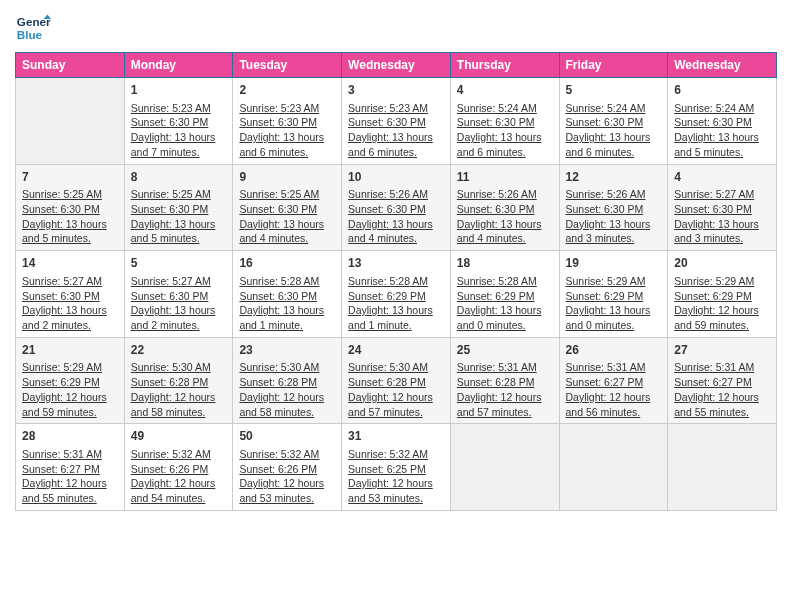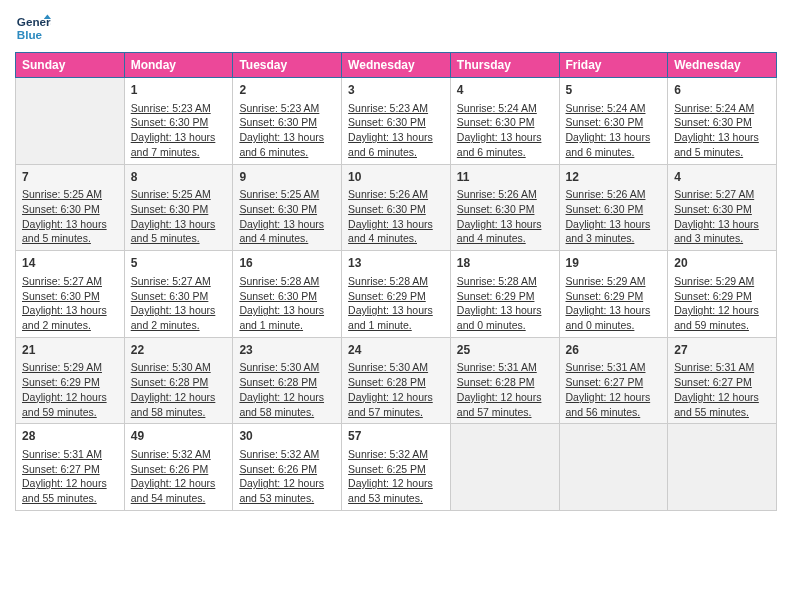--- a/index.html
+++ b/index.html
@@ -328,28 +328,28 @@
 and 55 minutes.</div>
         </td>
         <td>
           <span class="day-num">49</span>
           <div class="day-info" style="white-space: pre-line;">Sunrise: 5:32 AM
 Sunset: 6:26 PM
 Daylight: 12 hours
 and 54 minutes.</div>
         </td>
         <td>
-          <span class="day-num">30</span>
+          <span class="day-num">50</span>
           <div class="day-info" style="white-space: pre-line;">Sunrise: 5:32 AM
 Sunset: 6:26 PM
 Daylight: 12 hours
 and 53 minutes.</div>
         </td>
         <td>
-          <span class="day-num">57</span>
+          <span class="day-num">31</span>
           <div class="day-info" style="white-space: pre-line;">Sunrise: 5:32 AM
 Sunset: 6:25 PM
 Daylight: 12 hours
 and 53 minutes.</div>
         </td>
         <td class="empty-cell"></td>
         <td class="empty-cell"></td>
         <td class="empty-cell"></td>
       </tr>
     </tbody>

